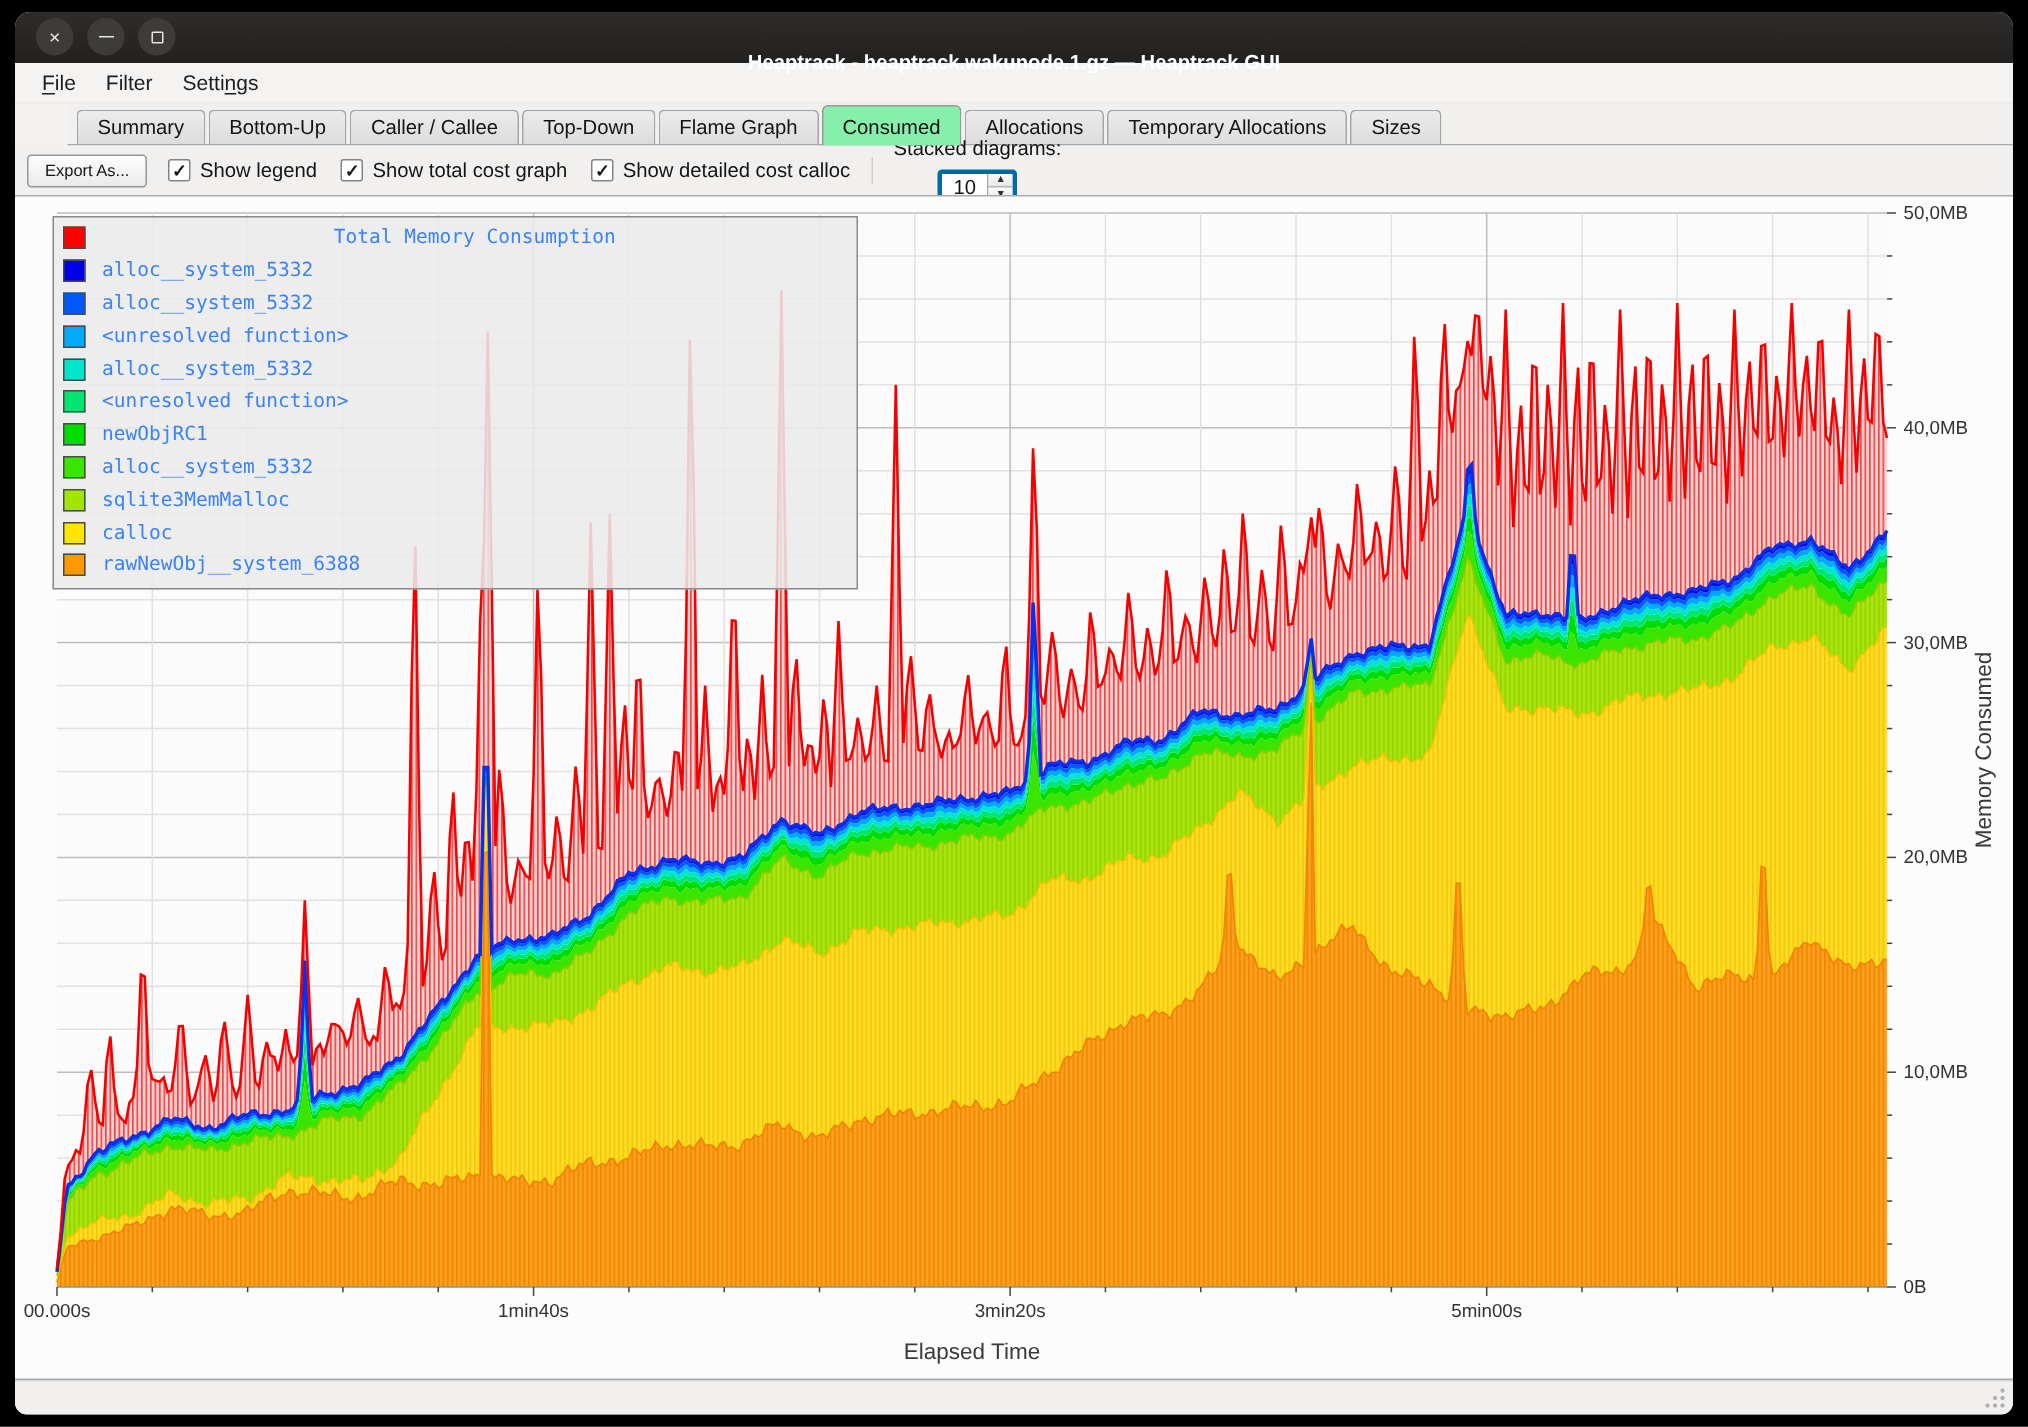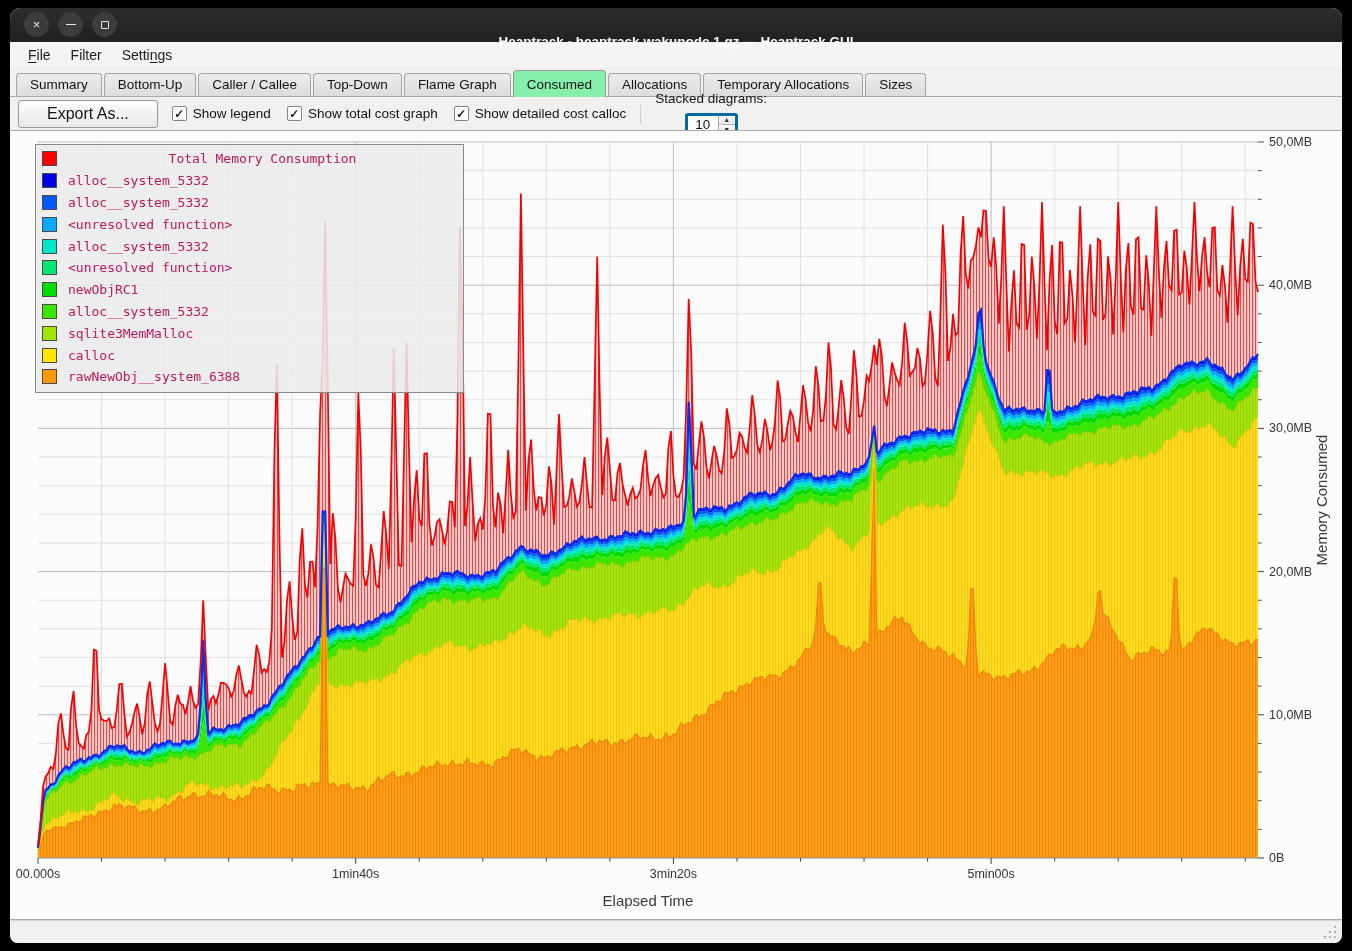--- a/index.html
+++ b/index.html
@@ -20,54 +20,54 @@
   .tb-title { position:absolute; left:0; right:0; top:0; height:34px; display:flex;
               align-items:center; justify-content:center; color:#fff; font-weight:bold;
               font-size:13.5px;margin-top:16px; }
   
   .menubar { height:27px; flex:0 0 27px; background:#f4f3f2; display:flex; align-items:stretch;
              padding-left:8px; border-bottom:1px solid #eceae8; }
   .menu-item { padding:0 10px; display:flex; align-items:center; font-size:14px; color:#1d1d1d; }
   .menu-item u { text-decoration:underline; text-underline-offset:2px; }
   
   .tabbar { height:28px; flex:0 0 28px; background:#f1f0ef; display:flex; align-items:flex-end;
-            padding-left:6px; border-bottom:1px solid #a8a8a8; }
+            padding-left:6px; border-bottom:1px solid #a8a8a8;margin-left:35px; }
   .tab { font-size:13.5px; color:#141414; padding:3px 13px 4px 13px; margin-right:0;
          background:linear-gradient(#ececec,#dcdcdc); border:1px solid #a5a5a5;
          border-bottom:none; border-radius:4px 4px 0 0; height:23px; white-space:nowrap; }
   .tab + .tab { margin-left:2px; }
   .tab.active { background:#86efac; height:27px; padding-top:6px; margin-bottom:-1px;
                 border-color:#9a9a9a; position:relative; z-index:2; }
   
   .toolbar { height:33px; flex:0 0 33px; background:#f1f0ef; display:flex; align-items:center;
              gap:14px; padding:0 8px; }
-  .btn { font-size:16px; color:#141414; padding:4px 28px; border:1px solid #979797;
+  .btn { font-size:11px; color:#141414; padding:4px 11px; border:1px solid #979797;
          border-radius:3px; background:linear-gradient(#fdfdfd,#e9e9e9); }
   .check { display:flex; align-items:center; gap:6px; font-size:13.5px; color:#141414; }
   .check .box { width:15px; height:15px; background:#fff; border:1px solid #848484;
                 border-radius:2px; display:flex; align-items:center; justify-content:center;
                 font-size:12px; font-weight:bold; color:#1c1c1c; line-height:1; }
   .tsep { width:1px; height:18px; background:#cfcecd; }
   .spingroup { display:flex; align-items:center; gap:7px; font-size:13.5px; color:#141414;flex-direction:column; }
   .spinbox { display:flex; border:3px solid #0369a1; border-radius:3px; background:#fff;
              height:24px; overflow:hidden; }
   .spin-val { width:30px; display:flex; align-items:center; justify-content:center;
               font-size:13.5px; }
   .spin-btns { display:flex; flex-direction:column; width:17px; border-left:1px solid #a8a8a8; }
   .spin-btn { flex:1; display:flex; align-items:center; justify-content:center; font-size:7px;
               color:#333; background:linear-gradient(#fbfbfb,#e7e7e7); }
   .spin-btn + .spin-btn { border-top:1px solid #b5b5b5; }
   
   .chartpanel { position:relative; flex:1 1 auto; background:#fcfcfc;
                 border:1px solid #a9a9a9; border-left:none; border-right:none; }
   #chart-svg { position:absolute; left:0; top:0; }
-  .legend { position:absolute; left:25px; top:13px; width:429px;
+  .legend { position:absolute; left:25px; top:13px; width:537px;
             background:rgba(234,234,234,0.87); border:1px solid #8a8a8a;
             padding:3px 6px 4px 6px; font-family:"DejaVu Sans Mono", monospace;
-            font-size:13px; color:#be185d; }
+            font-size:13px; color:#3b82f6; }
   .lrow { display:flex; align-items:center; height:21.8px; }
   .lrow .swatch { width:15px; height:15px; border:1px solid #4a4a4a; flex:0 0 15px;
                   margin-right:11px; }
   .lrow.title .text { flex:1; text-align:center; }
   
   .statusbar { height:23px; flex:0 0 23px; background:#f1f0ef; position:relative;
                border-top:1px solid #d6d5d4; }
   .grip { position:absolute; right:5px; bottom:4px; width:14px; height:14px;
           background:
             radial-gradient(circle at 12px 2px, #b1b0af 1.2px, transparent 1.6px),

